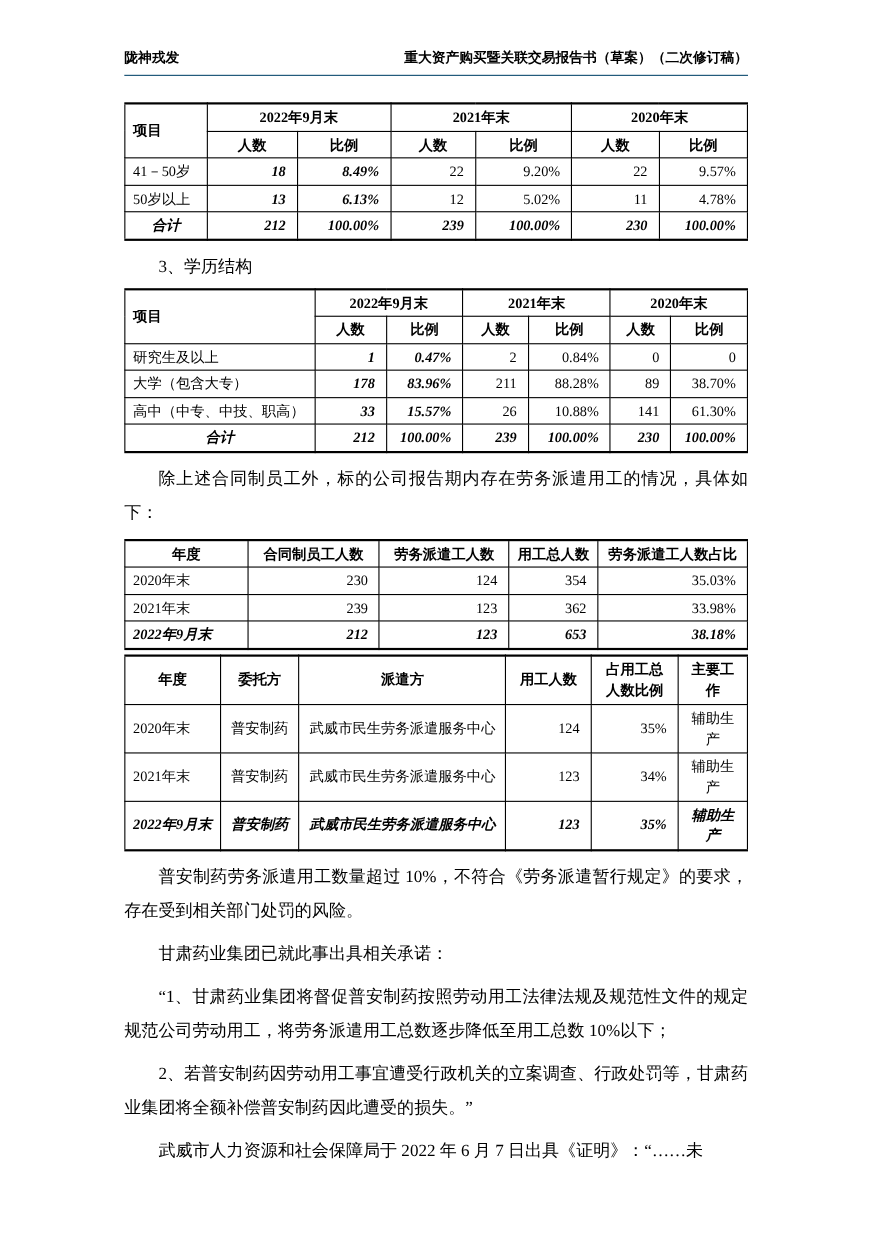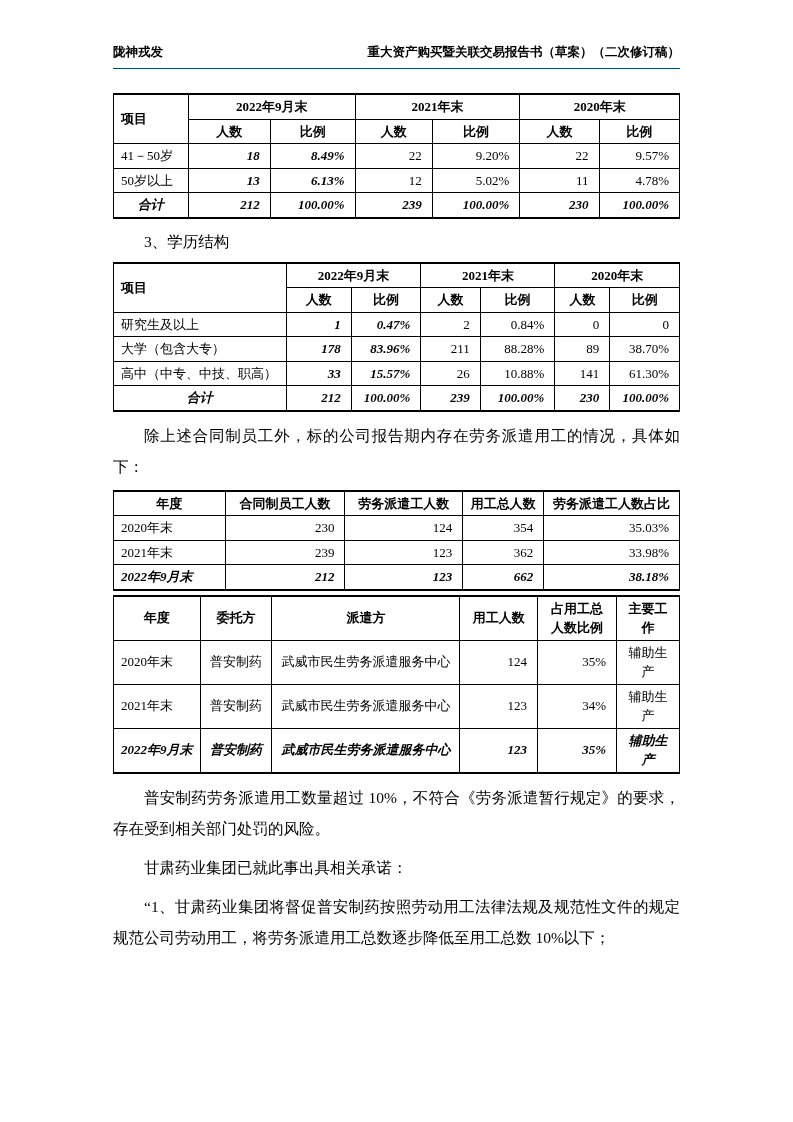--- a/index.html
+++ b/index.html
@@ -203,21 +203,21 @@
         <td class="al">2021年末</td>
         <td class="ar">239</td>
         <td class="ar">123</td>
         <td class="ar">362</td>
         <td class="ar">33.98%</td>
       </tr>
       <tr>
         <td class="al b">2022年9月末</td>
         <td class="ar b">212</td>
         <td class="ar b">123</td>
-        <td class="ar b">662</td>
+        <td class="ar b">653</td>
         <td class="ar b">38.18%</td>
       </tr>
     </tbody>
   </table>
 
 
   <table class="tbl4">
     <colgroup>
       <col style="width:15.3%">
         <col style="width:12.7%">
@@ -260,14 +260,16 @@
         <td class="ar b">123</td>
         <td class="ar b">35%</td>
         <td class="ac b">辅助生产</td>
       </tr>
     </tbody>
   </table>
 
   <p class="para">普安制药劳务派遣用工数量超过 10%，不符合《劳务派遣暂行规定》的要求，存在受到相关部门处罚的风险。</p>
   <p class="para">甘肃药业集团已就此事出具相关承诺：</p>
   <p class="para">“1、甘肃药业集团将督促普安制药按照劳动用工法律法规及规范性文件的规定规范公司劳动用工，将劳务派遣用工总数逐步降低至用工总数 10%以下；</p>
+  <p class="para">2、若普安制药因劳动用工事宜遭受行政机关的立案调查、行政处罚等，甘肃药业集团将全额补偿普安制药因此遭受的损失。”</p>
+  <p class="para">武威市人力资源和社会保障局于 2022 年 6 月 7 日出具《证明》：“……未</p>
 
 </div>
 
 </body></html>

